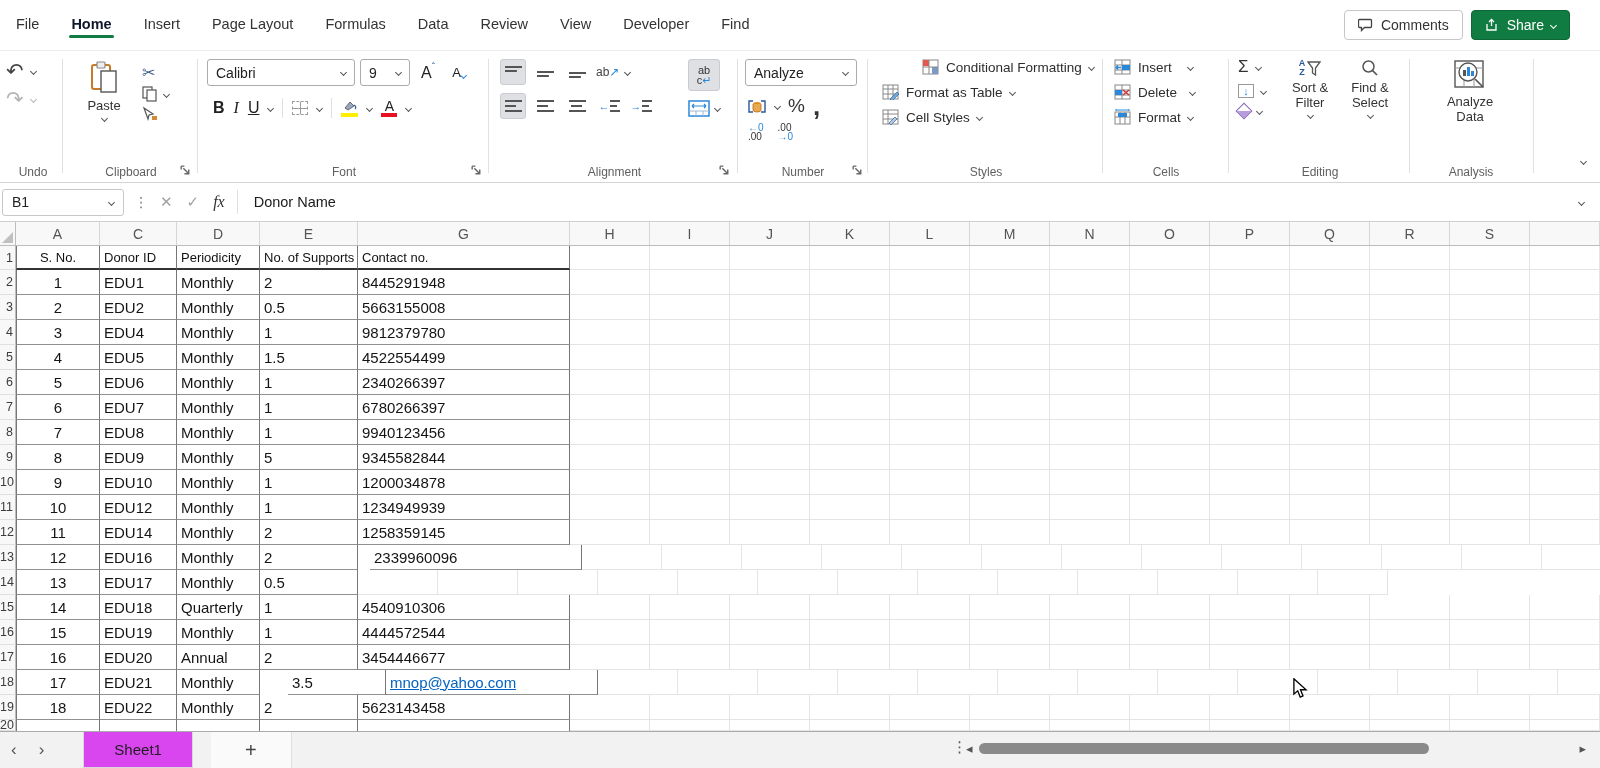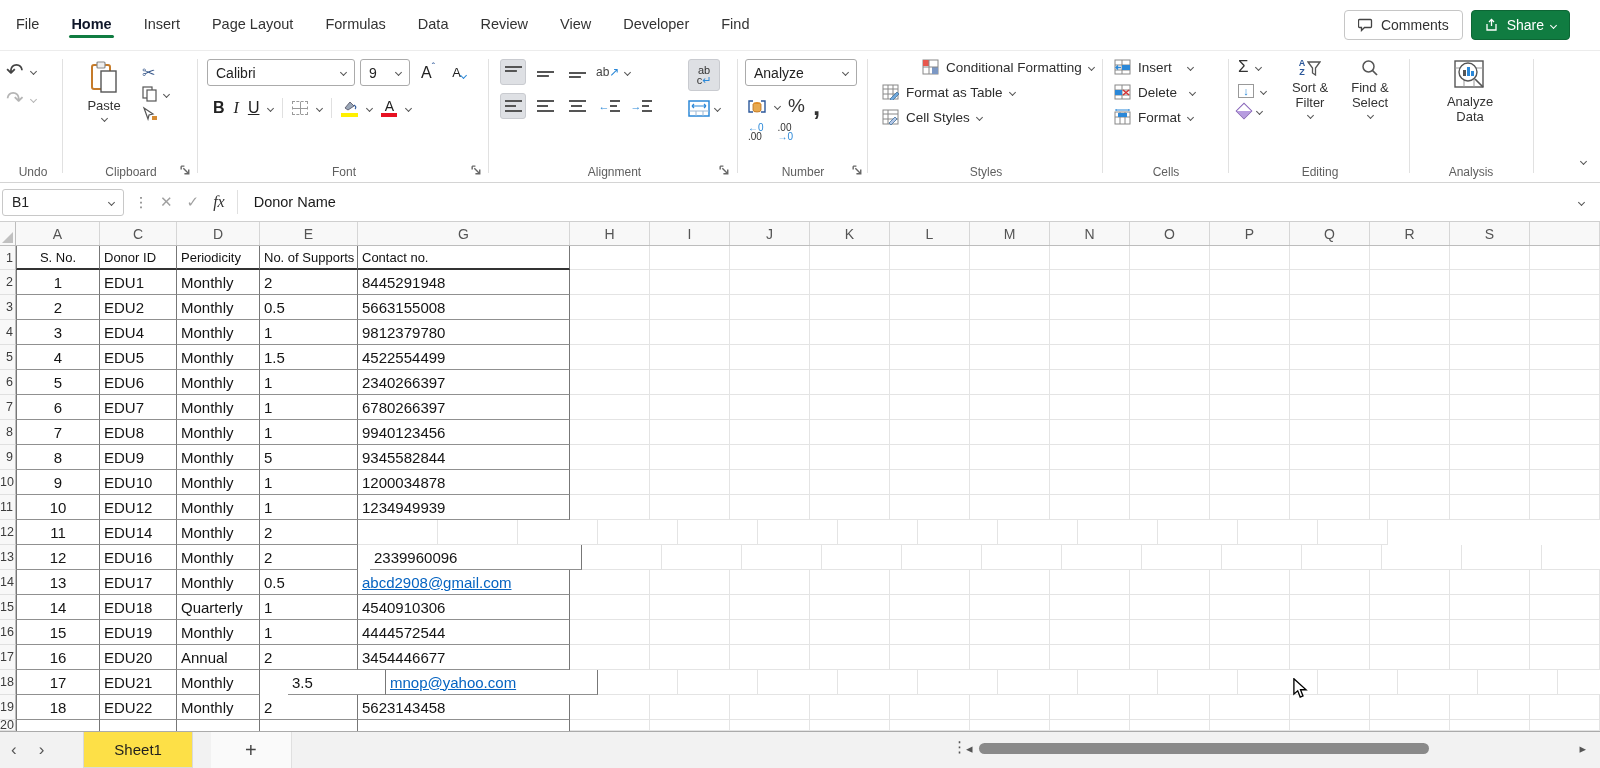--- a/index.html
+++ b/index.html
@@ -67,21 +67,21 @@
   .tbl  { border-right:1px solid #777; border-bottom:1px solid #909090; }
   .tbl.first { border-left:1px solid #777; }
   .th { font-size:13px; color:#111; }
   .hdr-bottom { border-bottom:2px solid #333 !important; }
   .ctr { justify-content:center; }
   .lnk { color:#0563C1; text-decoration:underline; }
 
   
   #sheetbar { left:0; top:731px; width:1600px; height:37px; background:#f2f2f2; border-top:1px solid #ababab; display:flex; align-items:center; }
   .navch { font-size:17px; color:#555; padding:0 11px; }
-  #sheet-tab { height:36px; background:#fde047; border:1px solid #d9d9d9; border-top:none; padding:0 30px; display:flex; align-items:center; font-size:15px; color:#1e1e1e; margin-left:28px; }
+  #sheet-tab { height:36px; background:#d946ef; border:1px solid #d9d9d9; border-top:none; padding:0 30px; display:flex; align-items:center; font-size:15px; color:#1e1e1e; margin-left:28px; }
   #add-sheet { font-size:20px; color:#444; padding:0 34px; height:36px; display:flex; align-items:center; background:#fafafa; border-right:1px solid #e0e0e0; margin-left:18px; }
   #hscroll { position:absolute; right:14px; top:741px; width:620px; height:14px; display:flex; align-items:center; }
   #hthumb { height:11px; background:#8a8a8a; border-radius:6px; width:450px; margin:0 6px; }
   .scar { color:#555; font-size:13px; }
   #split-dots { position:absolute; left:952px; top:738px; color:#555; font-size:15px; letter-spacing:0; }
 
   svg { display:block; }
   .two-line { width:52px; }
 </style>
 </head>
@@ -698,20 +698,21 @@
           <div class="cell lite" style="width: 80px; height: 25px;"></div>
           <div class="cell lite" style="width: 80px; height: 25px;"></div>
           <div class="cell lite" style="width: 70px; height: 25px;"></div>
         </div>
         <div class="grow" style="height: 25px;">
           <span class="rn" style="line-height: 25px; height: 25px;">12</span>
           <div class="cell tbl first ctr" style="width: 84px; height: 25px;">11</div>
           <div class="cell tbl" style="width: 77px; height: 25px;">EDU14</div>
           <div class="cell tbl" style="width: 83px; height: 25px;">Monthly</div>
           <div class="cell tbl" style="width: 98px; height: 25px;">2</div>
+          <div class="cell tbl" style="width: 212px; height: 25px;">1258359145</div>
           <div class="cell lite" style="width: 80px; height: 25px;"></div>
           <div class="cell lite" style="width: 80px; height: 25px;"></div>
           <div class="cell lite" style="width: 80px; height: 25px;"></div>
           <div class="cell lite" style="width: 80px; height: 25px;"></div>
           <div class="cell lite" style="width: 80px; height: 25px;"></div>
           <div class="cell lite" style="width: 80px; height: 25px;"></div>
           <div class="cell lite" style="width: 80px; height: 25px;"></div>
           <div class="cell lite" style="width: 80px; height: 25px;"></div>
           <div class="cell lite" style="width: 80px; height: 25px;"></div>
           <div class="cell lite" style="width: 80px; height: 25px;"></div>
@@ -739,21 +740,20 @@
           <div class="cell lite" style="width: 80px; height: 25px;"></div>
           <div class="cell lite" style="width: 80px; height: 25px;"></div>
           <div class="cell lite" style="width: 70px; height: 25px;"></div>
         </div>
         <div class="grow" style="height: 25px;">
           <span class="rn" style="line-height: 25px; height: 25px;">14</span>
           <div class="cell tbl first ctr" style="width: 84px; height: 25px;">13</div>
           <div class="cell tbl" style="width: 77px; height: 25px;">EDU17</div>
           <div class="cell tbl" style="width: 83px; height: 25px;">Monthly</div>
           <div class="cell tbl" style="width: 98px; height: 25px;">0.5</div>
-          <div class="cell tbl lnk" style="width: 212px; height: 25px;">abcd2908@gmail.com</div>
           <div class="cell lite" style="width: 80px; height: 25px;"></div>
           <div class="cell lite" style="width: 80px; height: 25px;"></div>
           <div class="cell lite" style="width: 80px; height: 25px;"></div>
           <div class="cell lite" style="width: 80px; height: 25px;"></div>
           <div class="cell lite" style="width: 80px; height: 25px;"></div>
           <div class="cell lite" style="width: 80px; height: 25px;"></div>
           <div class="cell lite" style="width: 80px; height: 25px;"></div>
           <div class="cell lite" style="width: 80px; height: 25px;"></div>
           <div class="cell lite" style="width: 80px; height: 25px;"></div>
           <div class="cell lite" style="width: 80px; height: 25px;"></div>

